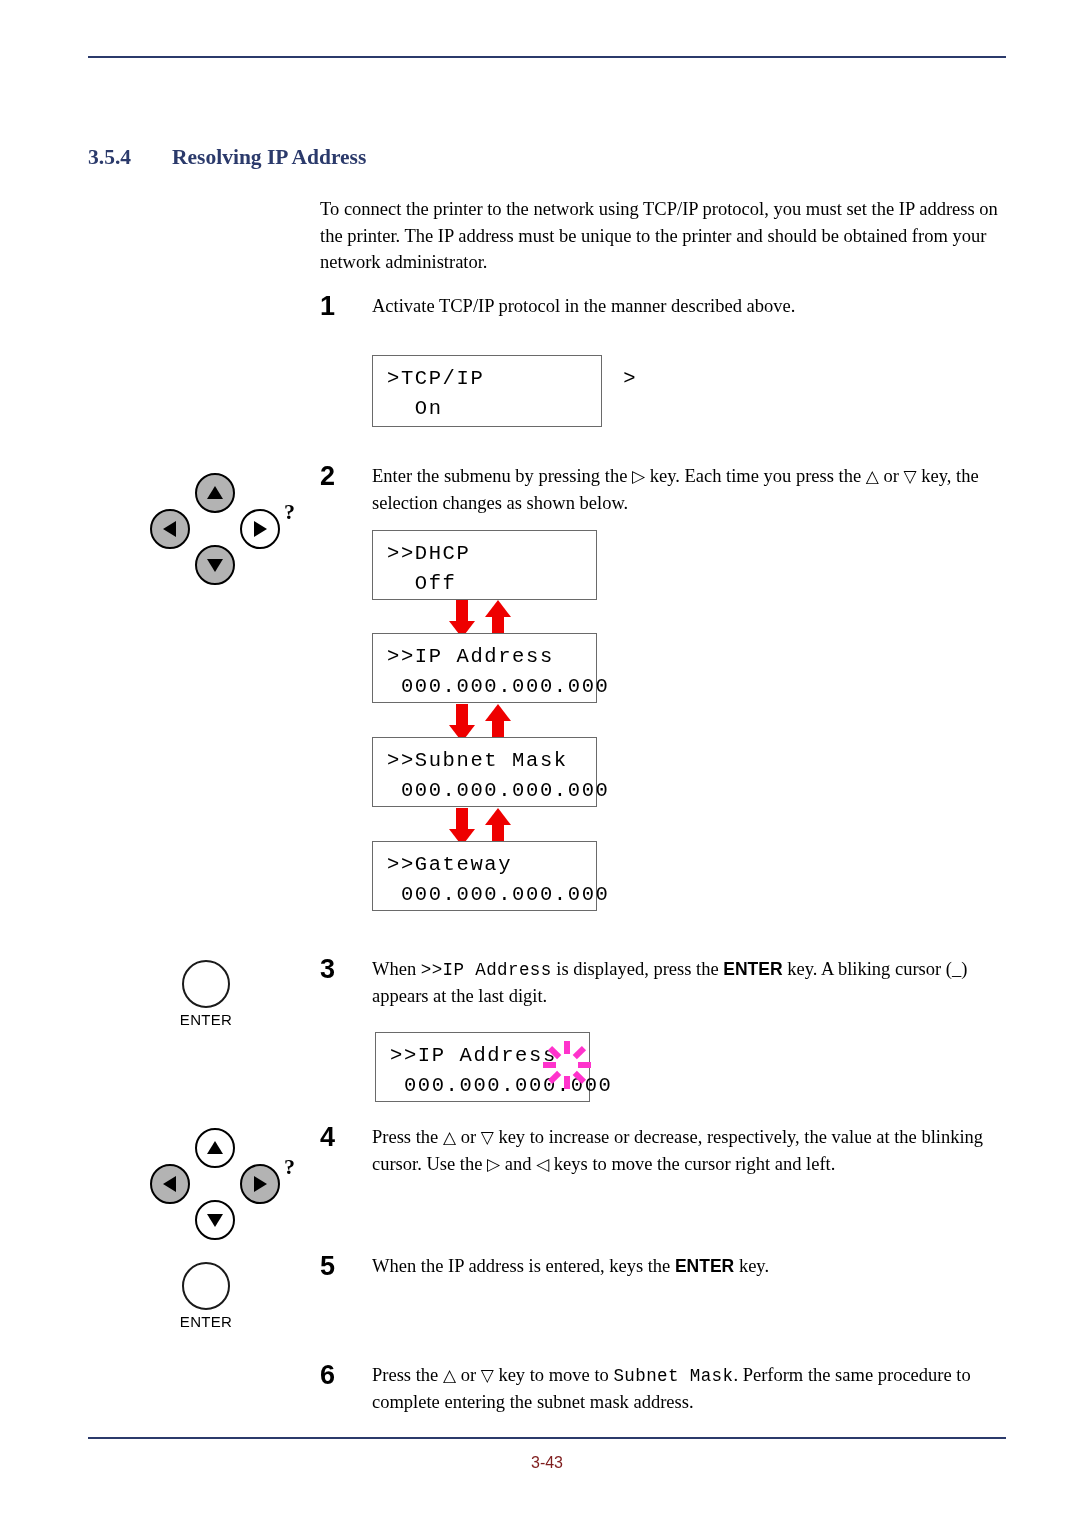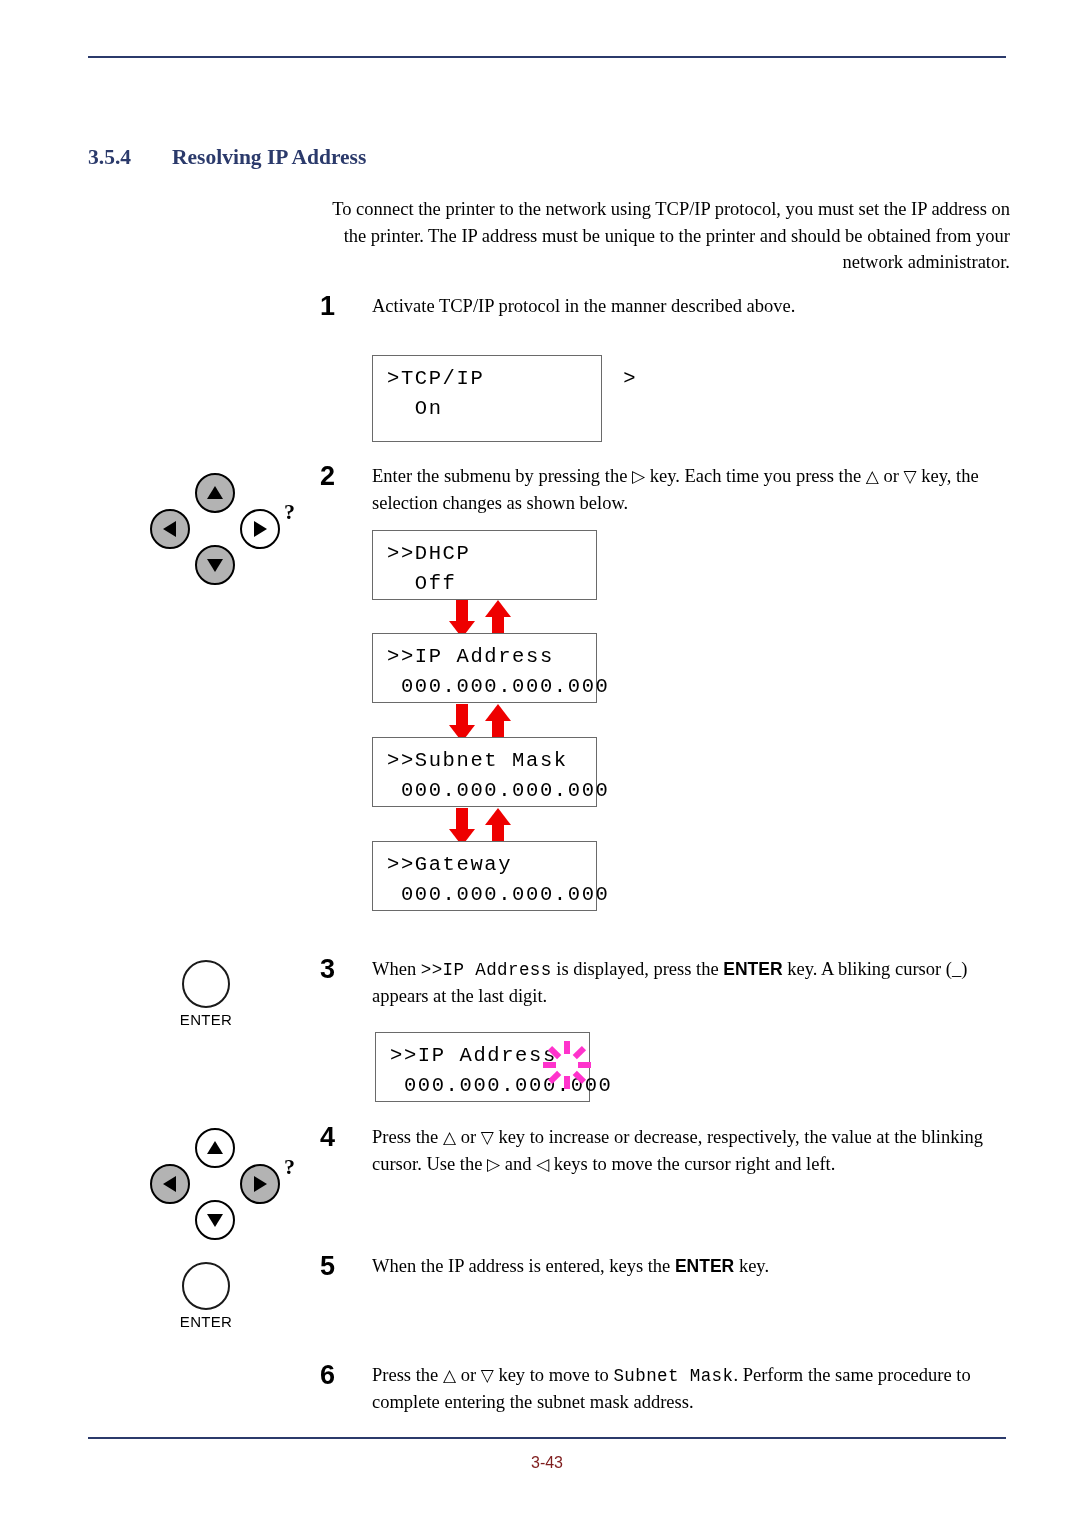--- a/index.html
+++ b/index.html
@@ -45,21 +45,21 @@
     white-space: nowrap;
   }
   .section-heading .num { display: inline-block; width: 84px; }
 
   
   .intro {
     position: absolute;
     left: 320px; top: 196px; width: 690px;
     font-size: 18.5px;
     line-height: 26.5px;
-    text-align: right;
+    text-align: left;
   }
 
   
   .step {
     position: absolute;
     left: 320px;
     width: 690px;
   }
   .step-num {
     position: absolute;
@@ -222,21 +222,21 @@
   <span class="num">3.5.4</span><span>Resolving IP Address</span>
 </div>
 
 <div class="intro">To connect the printer to the network using TCP/IP protocol, you must set the IP address on the printer. The IP address must be unique to the printer and should be obtained from your network administrator.</div>
 
 <div class="step" style="top:293px;">
   <div class="step-num">1</div>
   <div class="step-body">Activate TCP/IP protocol in the manner described above.</div>
 </div>
 
-<div class="lcd" style="left:372px; top:355px; width:230px; height:87px;">
+<div class="lcd" style="left:372px; top:355px; width:230px; height:72px;">
   <div class="lcd-line">&gt;TCP/IP          &gt;</div>
   <div class="lcd-line">  On</div>
 </div>
 
 <div class="key-cluster" style="left:140px; top:473px;">
   <div class="key key-up filled">
       <span class="glyph g-up"></span>
     </div>
   <div class="key key-left filled">
       <span class="glyph g-left"></span>

